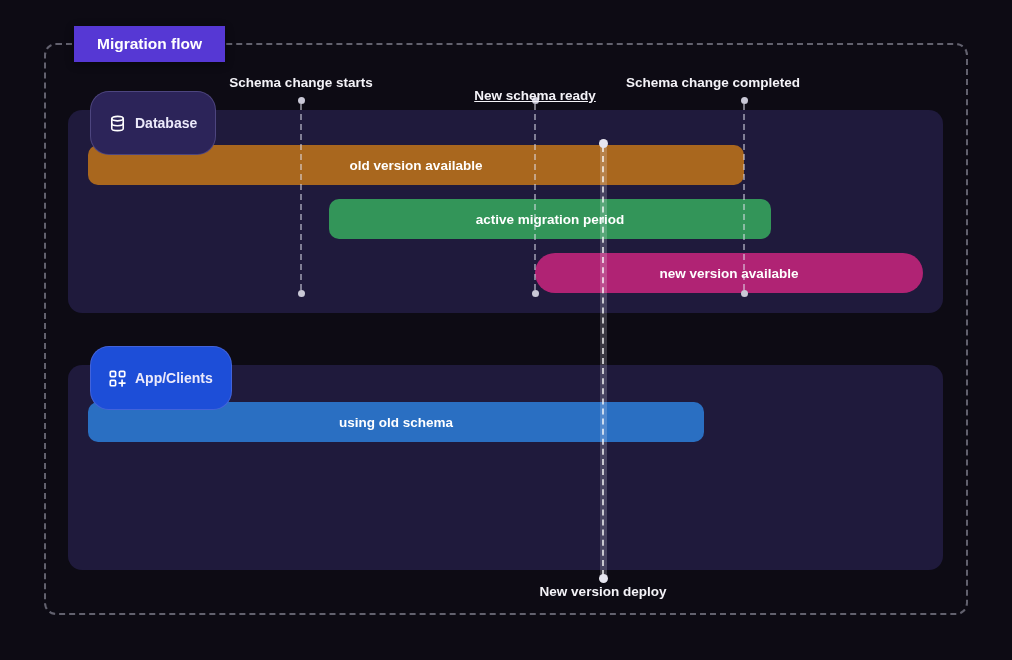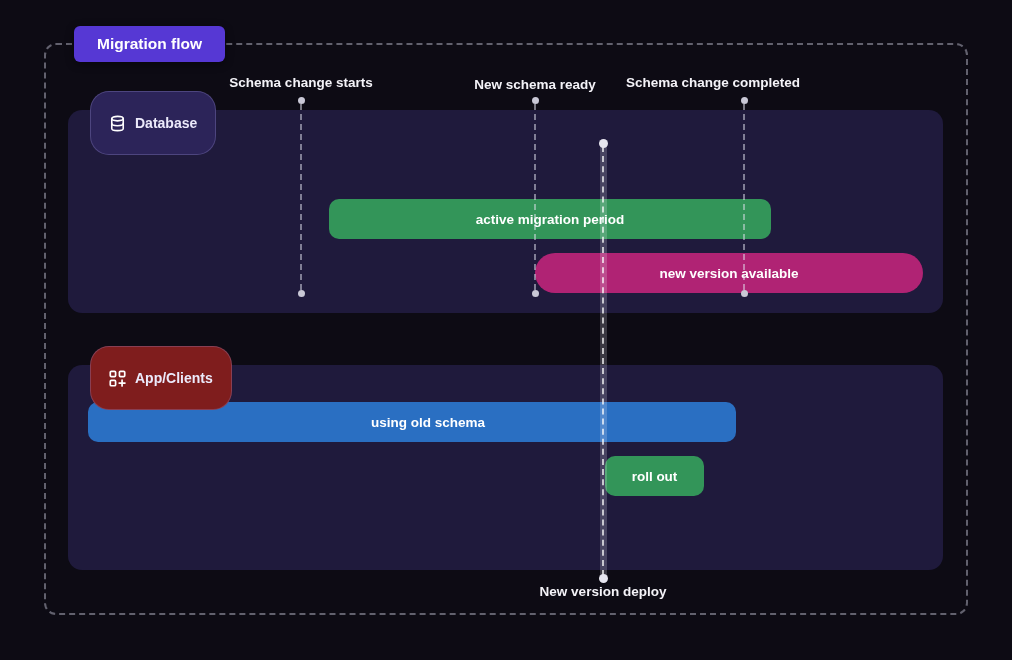--- a/index.html
+++ b/index.html
@@ -11,21 +11,21 @@
   }
   .stage { position:relative; width:1012px; height:660px; }
 
   .outer-frame {
     position:absolute; left:44px; top:43px; width:920px; height:568px;
     border:2px dashed #62616e; border-radius:12px;
   }
 
   .title-badge {
     position:absolute; left:74px; top:26px; height:36px;
-    border-radius:6px; display:flex; align-items:center;
+    border-radius:0; display:flex; align-items:center;
     padding:0 23px; color:#ffffff; font-weight:bold; font-size:15.5px;
     z-index:7; box-shadow:0 2px 8px rgba(0,0,0,0.45);
   }
 
   .panel {
     position:absolute; left:68px; width:875px; border-radius:14px;
     z-index:1;
   }
 
   .badge-pill {
@@ -84,52 +84,52 @@
     <span>
       <svg width="17" height="17" viewBox="0 0 16 16" fill="none" stroke="#ffffff" stroke-width="1.5" stroke-linecap="round">
         <ellipse cx="8" cy="3.4" rx="5.4" ry="2.1"></ellipse>
         <path d="M2.6 3.4 v4.6 c0 1.16 2.42 2.1 5.4 2.1 s5.4 -0.94 5.4 -2.1 v-4.6"></path>
         <path d="M2.6 8 v4.6 c0 1.16 2.42 2.1 5.4 2.1 s5.4 -0.94 5.4 -2.1 v-4.6"></path>
       </svg>
     </span>
     <span>Database</span>
   </div>
 
-  <div class="badge-pill" style="left: 90px; top: 346px; background-color: #7f1d1d;">
+  <div class="badge-pill" style="left: 90px; top: 346px; background-color: #1d4ed8;">
     <span>
       <svg width="17" height="17" viewBox="0 0 16 16" fill="none" stroke="#ffffff" stroke-width="1.6" stroke-linecap="round">
         <rect x="1.2" y="1.2" width="5" height="5" rx="1"></rect>
         <rect x="9.8" y="1.2" width="5" height="5" rx="1"></rect>
         <rect x="1.2" y="9.8" width="5" height="5" rx="1"></rect>
         <path d="M12.3 9.6 v5.4 M9.6 12.3 h5.4"></path>
       </svg>
     </span>
     <span>App/Clients</span>
   </div>
 
+  <div class="bar" style="left: 88px; top: 145px; width: 656px; background-color: rgb(169, 103, 30);">
+    <span>old version available</span>
+  </div>
   <div class="bar" style="left: 302px; top: 199px; width: 442px; background-color: rgb(51, 149, 89); margin-left: 27px;">
     <span>active migration period</span>
   </div>
   <div class="bar" style="left: 535px; top: 253px; width: 388px; background-color: rgb(176, 35, 116); border-radius: 20px;">
     <span>new version available</span>
   </div>
 
-  <div class="bar" style="left: 88px; top: 402px; width: 616px; background-color: rgb(42, 111, 194); padding-left: 32px;">
+  <div class="bar" style="left: 88px; top: 402px; width: 616px; background-color: rgb(42, 111, 194);">
     <span>using old schema</span>
-  </div>
-  <div class="bar" style="left: 605px; top: 456px; width: 99px; background-color: rgb(51, 149, 89);">
-    <span>roll out</span>
   </div>
 
   <div class="marker-label" style="left:301px; top:75px;text-align:center;">Schema change starts</div>
   <div class="dot" style="left:297.5px; top:96.5px;"></div>
   <div class="vline" style="left:300px; top:104px; height:186px;"></div>
   <div class="dot" style="left:297.5px; top:289.5px;"></div>
 
-  <div class="marker-label" style="left:535px; top:77px;">New schema ready</div>
+  <div class="marker-label" style="left:535px; top:88px;text-decoration:underline;">New schema ready</div>
   <div class="dot" style="left:531.5px; top:96.5px;"></div>
   <div class="vline" style="left:534px; top:104px; height:186px;"></div>
   <div class="dot" style="left:531.5px; top:289.5px;"></div>
 
   <div class="marker-label" style="left:713px; top:75px;">Schema change completed</div>
   <div class="dot" style="left:740.5px; top:96.5px;"></div>
   <div class="vline" style="left:743px; top:104px; height:186px;"></div>
   <div class="dot" style="left:740.5px; top:289.5px;"></div>
 
   <div class="dot big" style="left:598.5px; top:139px;"></div>

